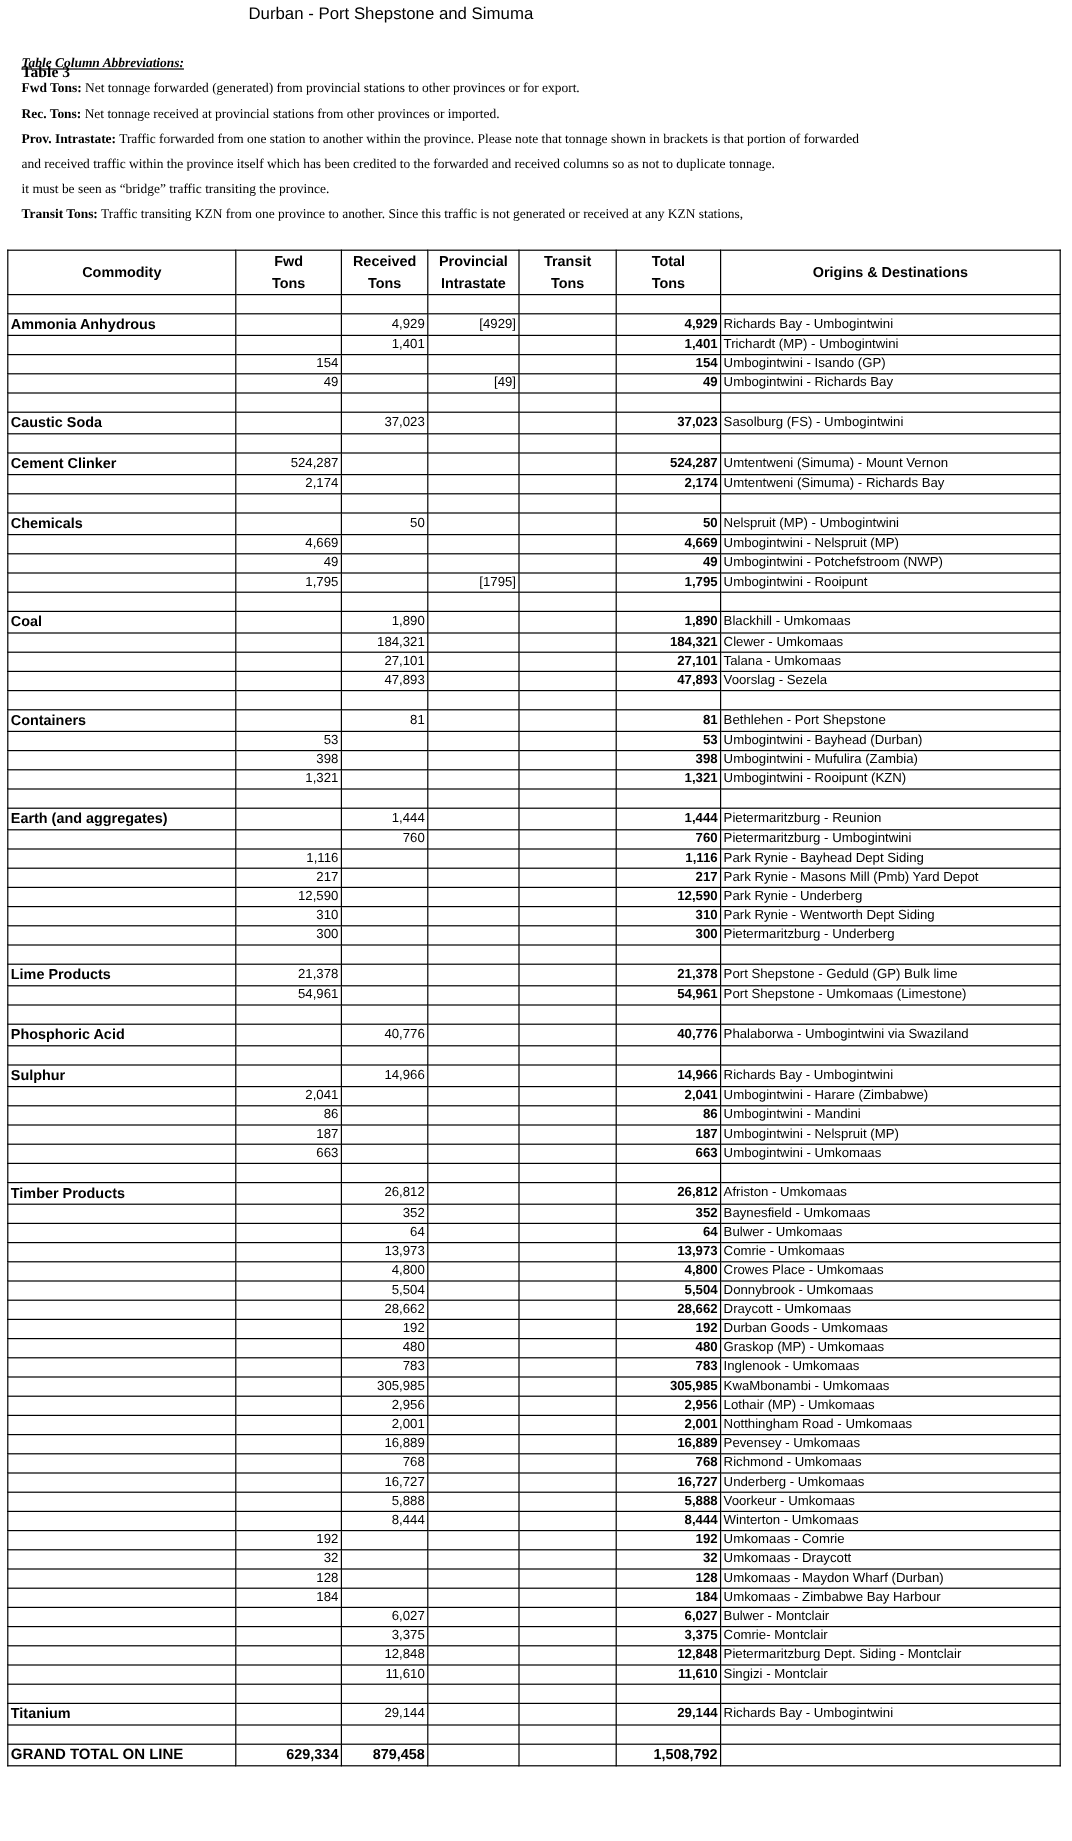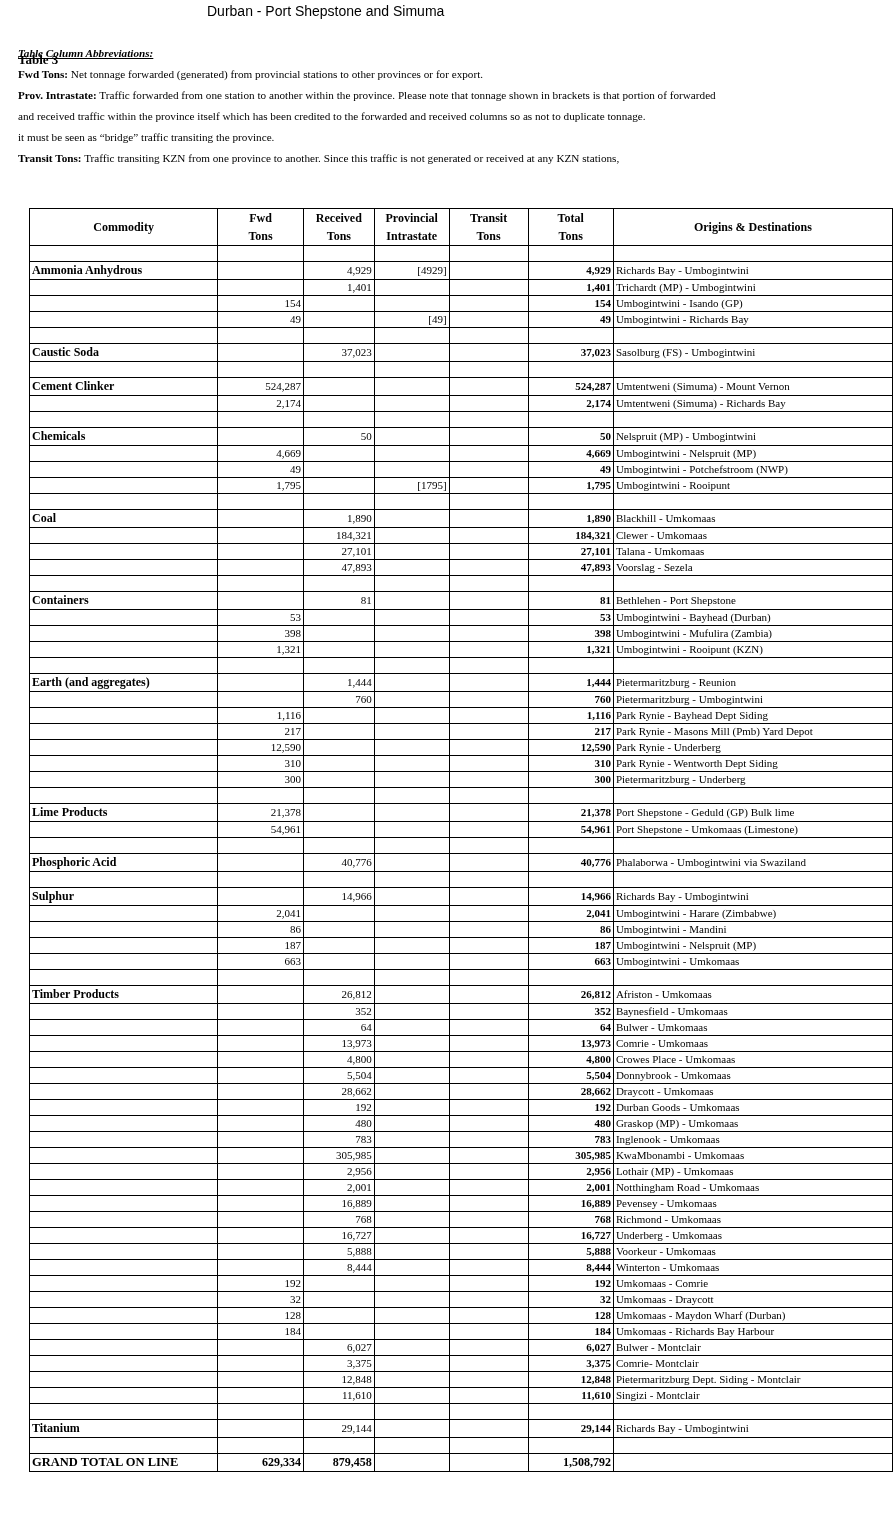--- a/index.html
+++ b/index.html
@@ -5,21 +5,21 @@
   html, body { margin: 0; padding: 0; background: #ffffff; }
   body { width: 893px; height: 1534px; position: relative; overflow: hidden; color: #000; }
   .top { position: absolute; left: 0; top: 0; width: 893px; }
   .table-label { position: absolute; left: 18px; top: 4px; font-family: "Liberation Serif", serif; font-size: 13px; font-weight: bold; margin-top: 48px; }
   .doc-title { position: absolute; left: 207px; top: 3px; font-family: "Liberation Sans", sans-serif; font-size: 14px; font-weight: normal; }
   .abbr { position: absolute; left: 18px; top: 44px; width: 860px; font-family: "Liberation Serif", serif; font-size: 11.2px; }
   .abbr .line { height: 21px; line-height: 19px; white-space: nowrap; }
   .abbr .head { font-weight: bold; font-style: italic; text-decoration: underline; }
   .abbr b { font-weight: bold; }
 
-  table.data { position: absolute; left: 29px; top: 208px; border-collapse: collapse; font-family: Liberation Serif, serif; font-size: 11px; table-layout: fixed; }
+  table.data { position: absolute; left: 6px; top: 208px; border-collapse: collapse; font-family: Liberation Sans, sans-serif; font-size: 11px; table-layout: fixed; }
   table.data td, table.data th { border: 1px solid #000; padding: 0 2px; height: 15px; line-height: 15px; overflow: hidden; white-space: nowrap; }
   table.data th { font-weight: bold; font-size: 12px; text-align: center; vertical-align: middle; line-height: 18px; height: 36px; padding: 0; }
   td.num { text-align: right; }
   td.tot { text-align: right; font-weight: bold; }
   td.org { text-align: left; }
   td.com { font-weight: bold; font-size: 12px; text-align: left; }
   tr.grp td { height: 17px; line-height: 17px; }
   tr.sp td { height: 15px; }
   tr.grand td { height: 17px; line-height: 17px; font-weight: bold; font-size: 12px; }
   tr.grand td.gl { font-size: 12.5px; }
@@ -30,20 +30,21 @@
 <body>
 
 <div class="top">
   <div class="table-label">Table 3</div>
   <div class="doc-title">Durban - Port Shepstone and Simuma</div>
 </div>
 
 <div class="abbr">
   <div class="line head">Table Column Abbreviations:</div>
   <div class="line"><b>Fwd Tons:</b><span> Net tonnage forwarded (generated) from provincial stations to other provinces or for export.</span></div>
+  <div class="line"><b>Rec. Tons:</b><span> Net tonnage received at provincial stations from other provinces or imported.</span></div>
   <div class="line"><b>Prov. Intrastate:</b><span> Traffic forwarded from one station to another within the province. Please note that tonnage shown in brackets is that portion of forwarded</span></div>
   <div class="line"><b></b><span>and received traffic within the province itself which has been credited to the forwarded and received columns so as not to duplicate tonnage.</span></div>
   <div class="line"><b></b><span>it must be seen as “bridge” traffic transiting the province.</span></div>
   <div class="line"><b>Transit Tons:</b><span> Traffic transiting KZN from one province to another.  Since this traffic is not generated or received at any KZN stations,</span></div>
 </div>
 
 <table class="data">
   <colgroup>
     <col class="c1">
       <col class="c2">
@@ -659,21 +660,21 @@
         <td class="tot">128</td>
         <td class="org">Umkomaas - Maydon Wharf (Durban)</td>
       </tr>
       <tr>
         <td class="com"></td>
         <td class="num">184</td>
         <td class="num"></td>
         <td class="num"></td>
         <td class="num"></td>
         <td class="tot">184</td>
-        <td class="org">Umkomaas - Richards Bay Harbour</td>
+        <td class="org">Umkomaas - Zimbabwe Bay Harbour</td>
       </tr>
       <tr>
         <td class="com"></td>
         <td class="num"></td>
         <td class="num">6,027</td>
         <td class="num"></td>
         <td class="num"></td>
         <td class="tot">6,027</td>
         <td class="org">Bulwer - Montclair</td>
       </tr>

